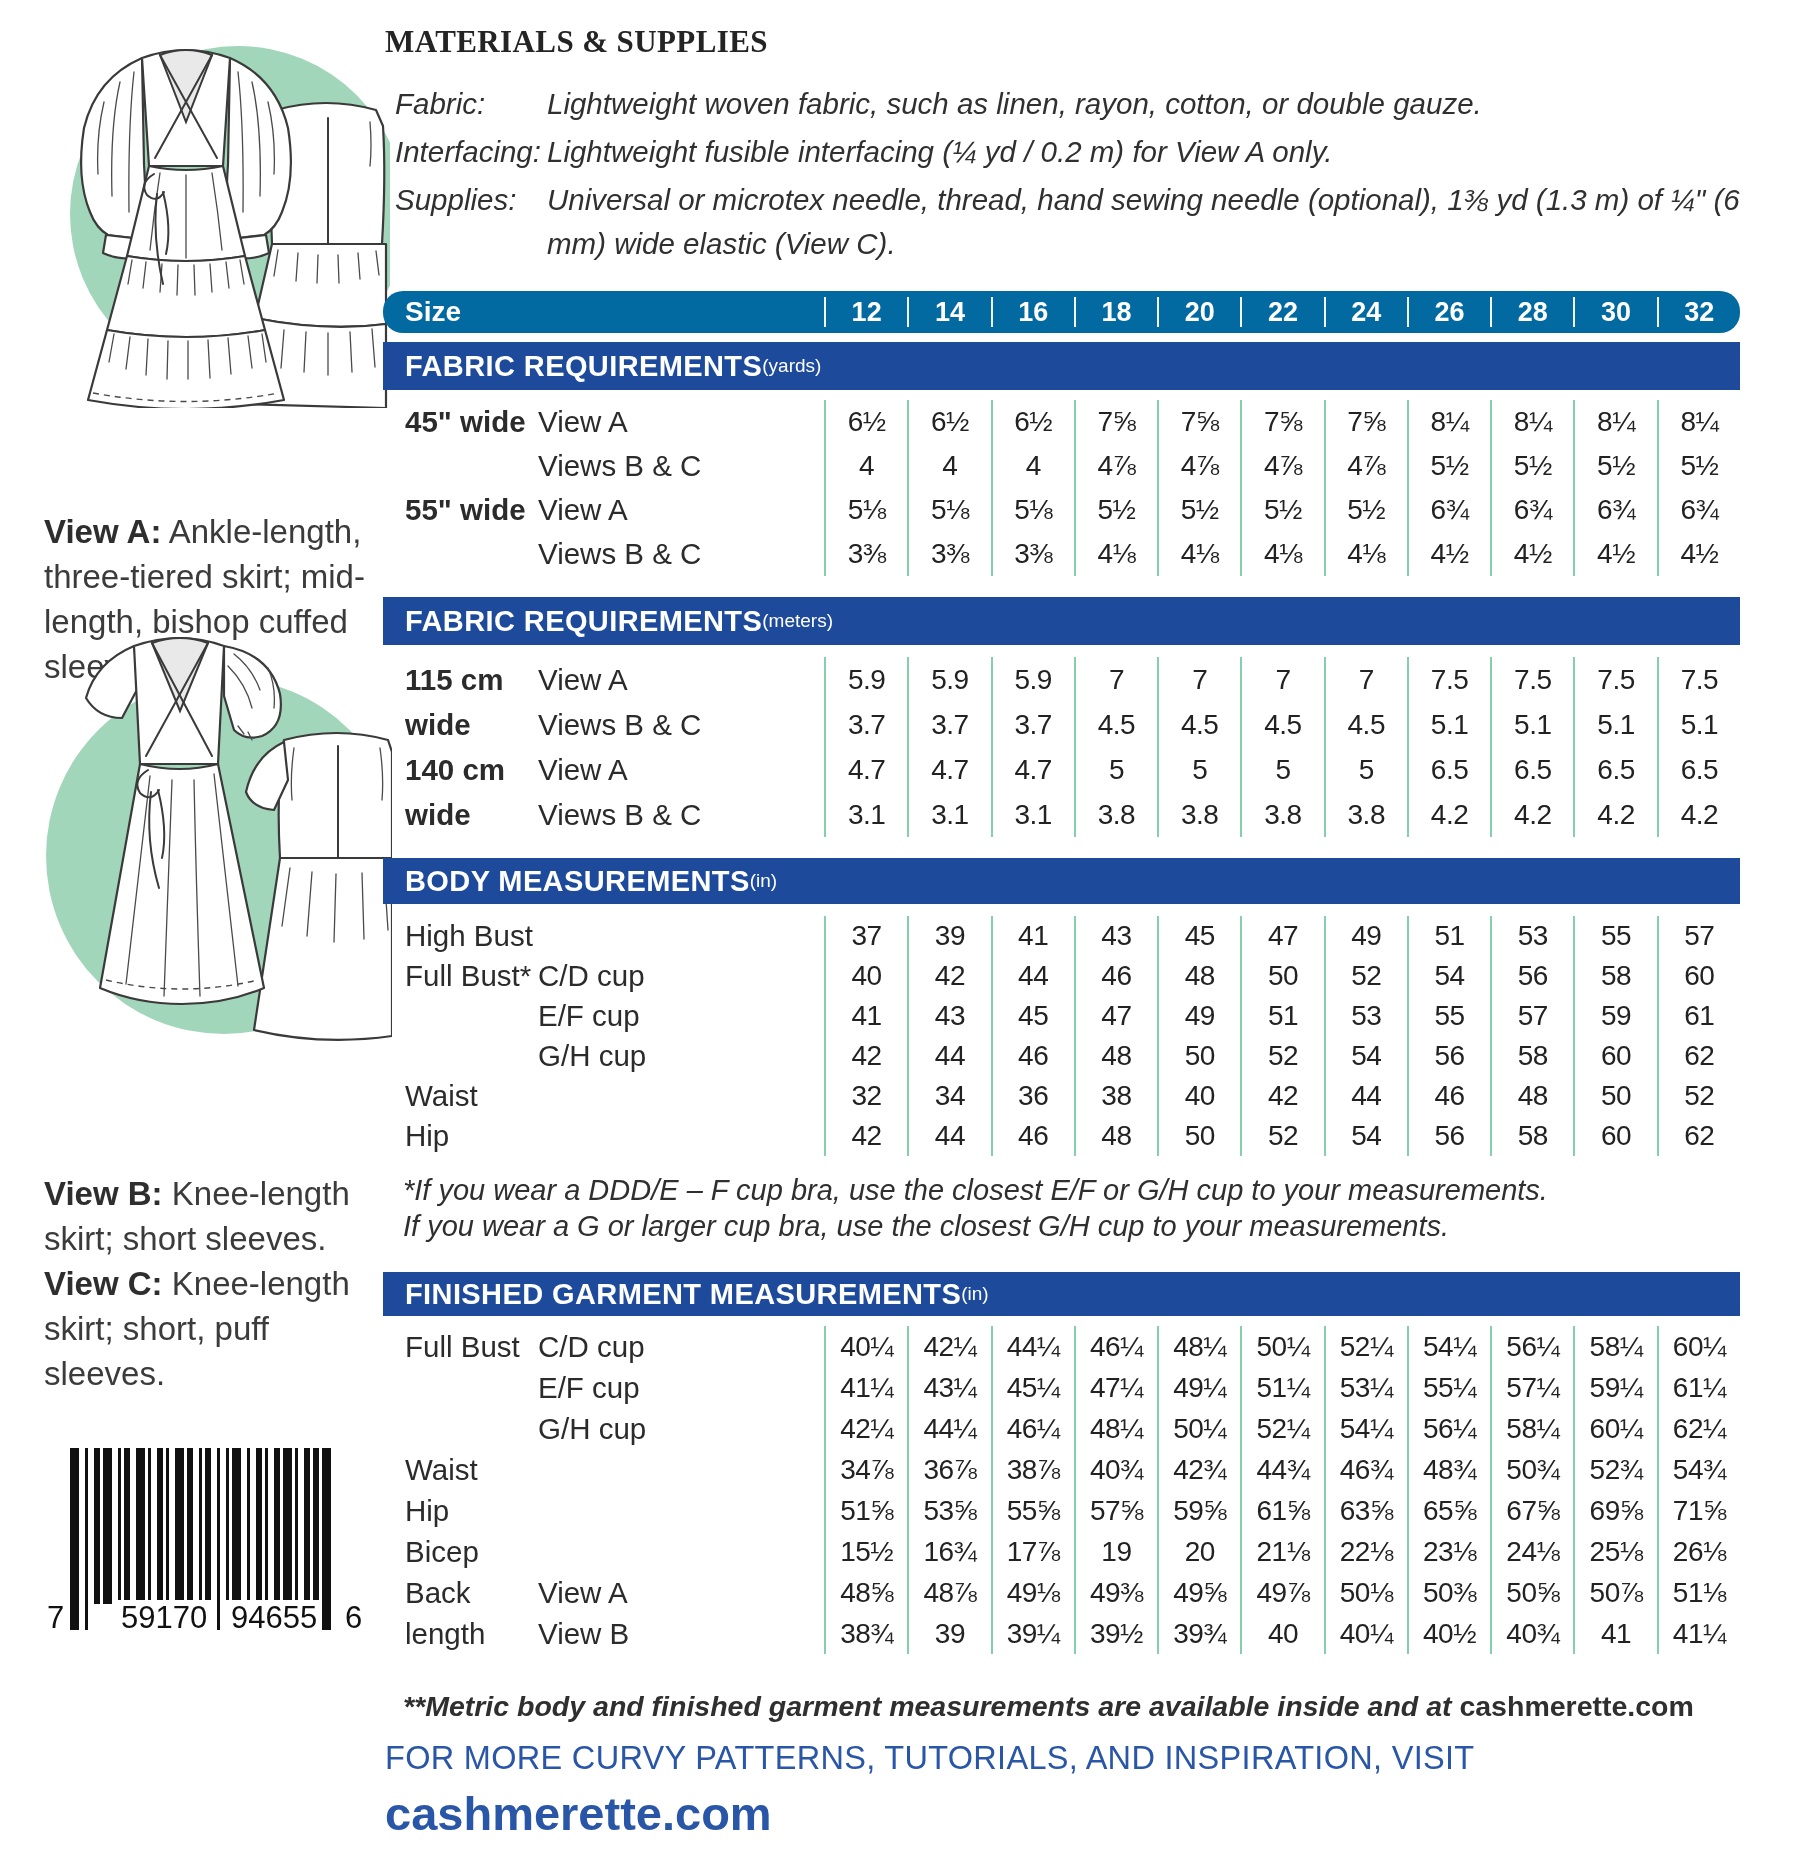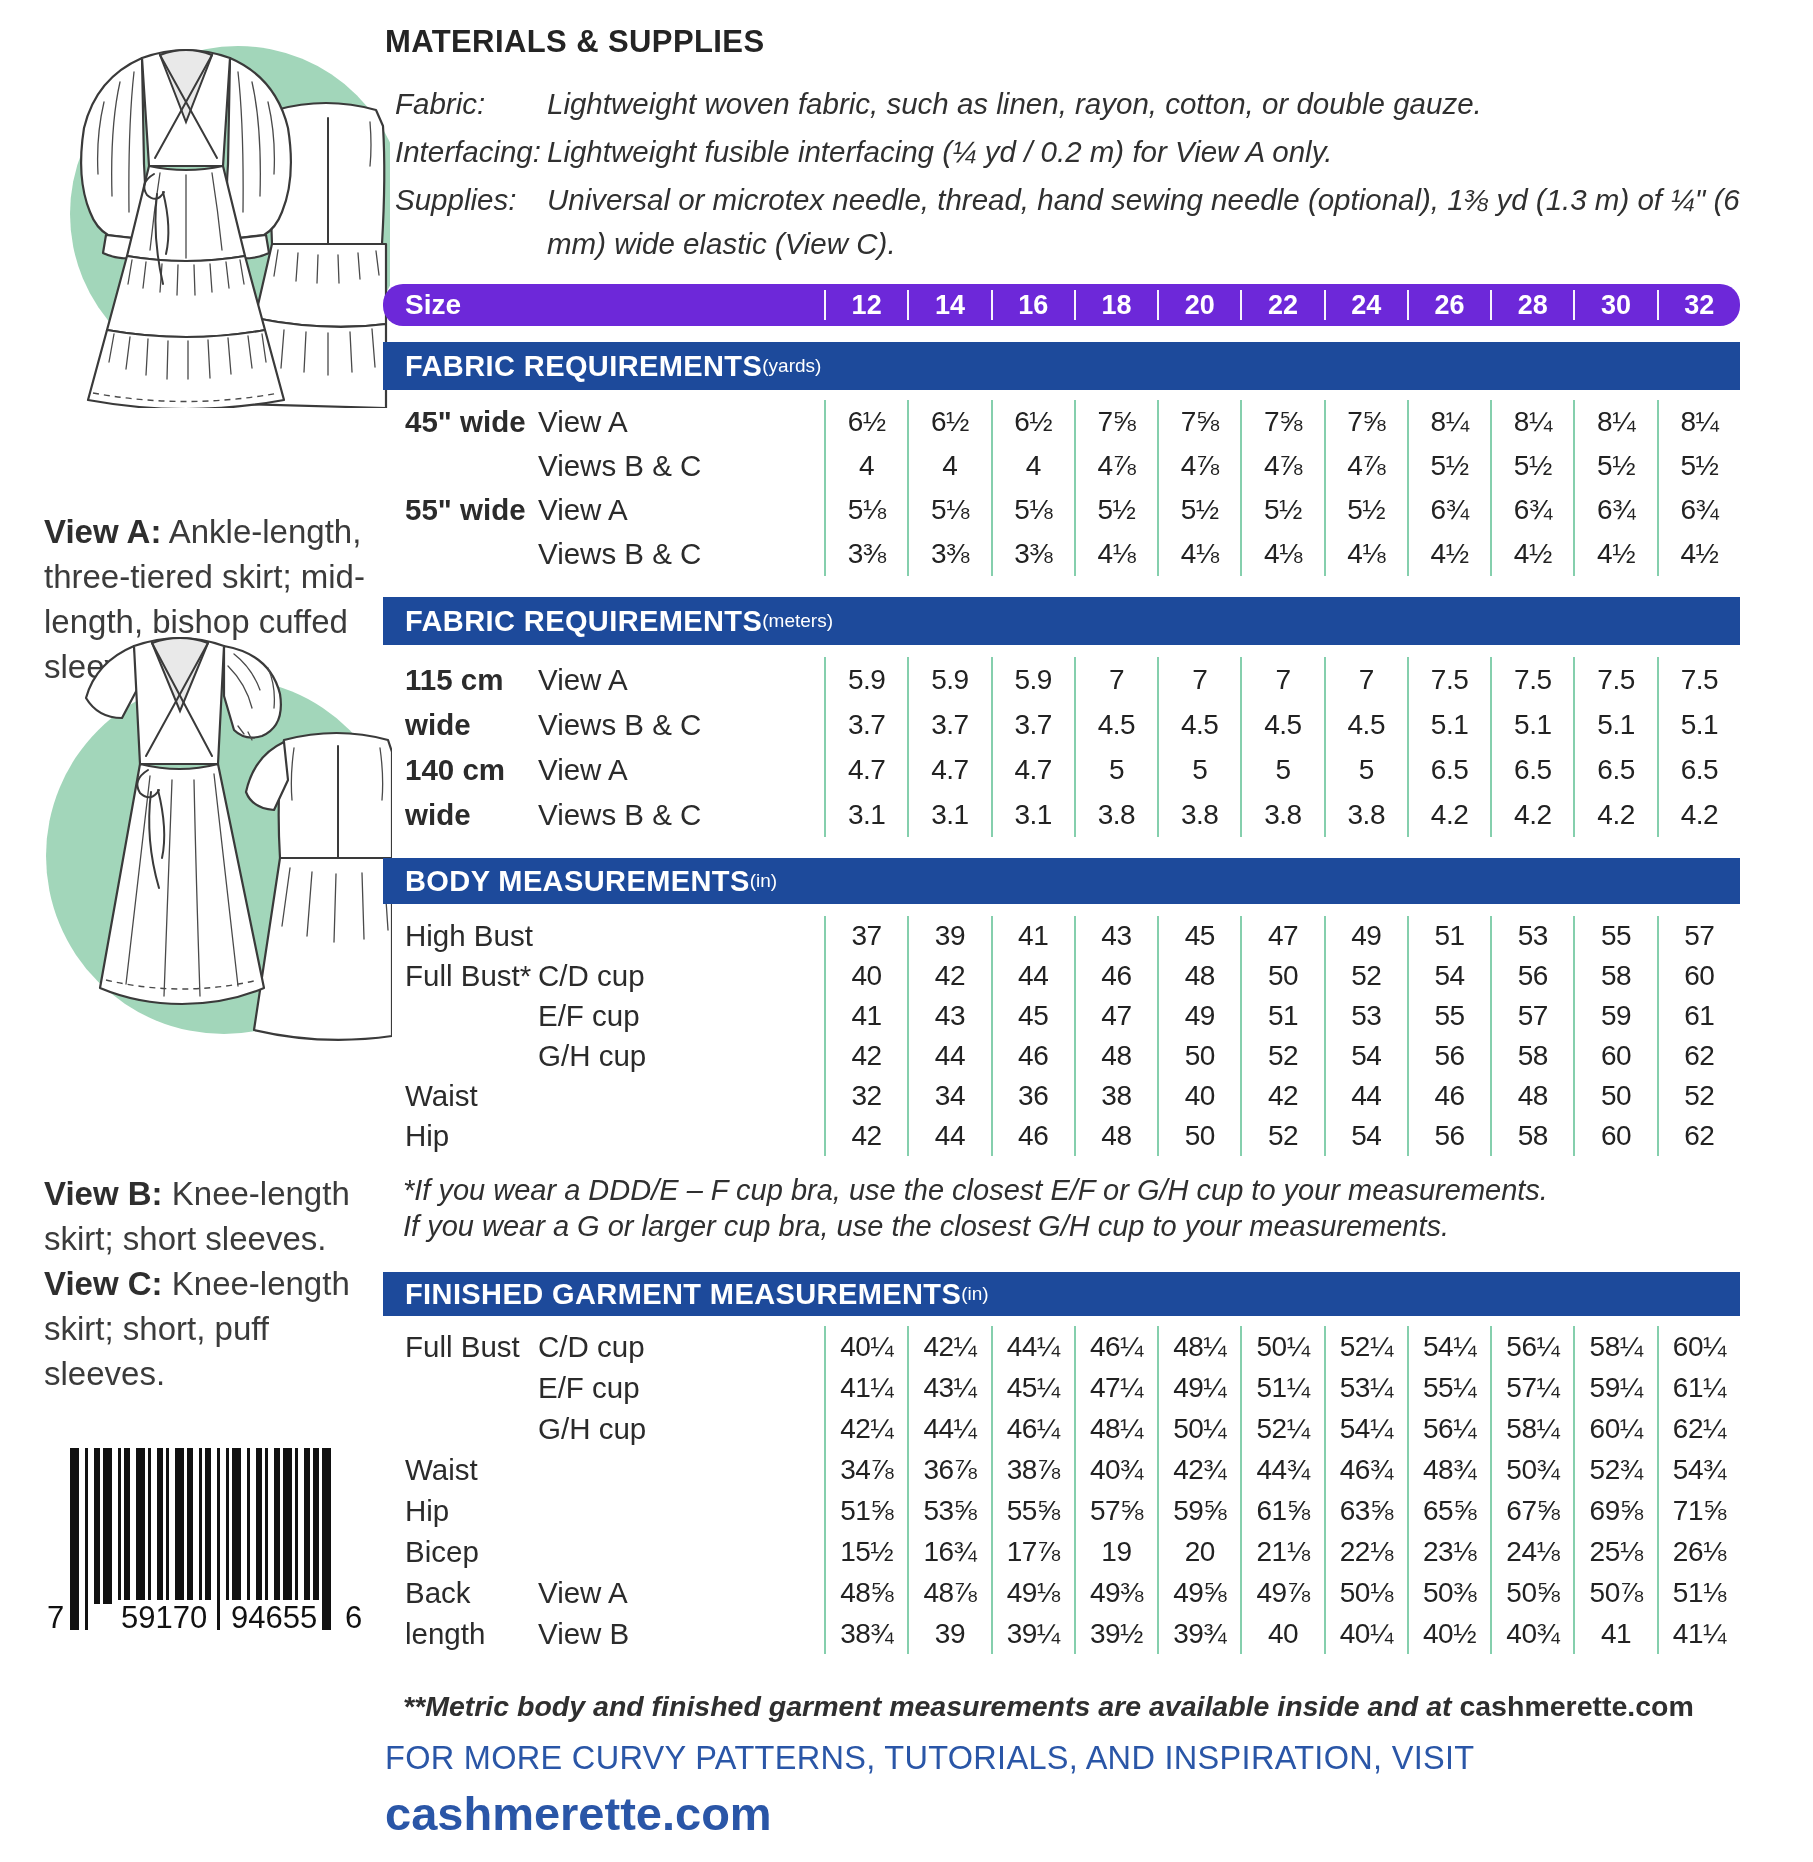--- a/index.html
+++ b/index.html
@@ -19,29 +19,29 @@
   .barcode{position:absolute;left:48px;top:1448px;width:320px;height:200px;}
   .barcode svg{position:absolute;left:16px;top:0;}
   .bc-digit{position:absolute;top:152px;font-size:31px;color:#111;background:#fff;padding:0 5px;}
   .bc-d0{left:-6px;}
   .bc-d1{left:68px;}
   .bc-d2{left:178px;}
   .bc-d3{left:292px;}
 
   
   .right-col{position:absolute;left:383px;top:0;width:1357px;height:100%;}
-  .mat-title{position:absolute;top:24px;left:2px;font-size:31px;font-weight:bold;letter-spacing:.4px;color:#242424;}
+  .mat-title{position:absolute;top:24px;left:2px;font-size:31px;font-weight:bold;letter-spacing:.4px;color:#242424;font-family:Liberation Serif, serif;}
   .mat-rows{position:absolute;top:82px;left:12px;width:1355px;font-style:italic;}
   .mat-row{display:grid;grid-template-columns:152px 1fr;font-size:29.5px;line-height:44px;color:#303030;margin-bottom:4px;}
 
   .band{position:absolute;left:0;width:1357px;background:#1d4a9b;color:#fff;display:flex;align-items:center;padding-left:22px;box-sizing:border-box;}
   .band-title{font-weight:bold;font-size:29px;letter-spacing:.4px;}
   .band-sub{font-size:19px;font-weight:normal;}
 
-  .size-band{position:absolute;top:284px;left:0;width:1357px;height:42px;background:#6d28d9;display:grid;grid-template-columns:441px repeat(11,1fr);align-items:center;border-radius:20px;}
+  .size-band{position:absolute;top:291px;left:0;width:1357px;height:42px;background:#0369a1;display:grid;grid-template-columns:441px repeat(11,1fr);align-items:center;border-radius:20px;}
   .size-label{padding-left:22px;color:#fff;font-weight:bold;font-size:28px;}
   .size-cols{display:contents;}
   .size-cell{display:flex;align-items:center;justify-content:center;height:30px;border-left:2px solid rgba(255,255,255,.95);color:#fff;font-weight:bold;font-size:27px;}
 
   #band-yards{top:342px;height:48px;}
   #band-meters{top:597px;height:48px;}
   #band-body{top:858px;height:46px;}
   #band-fin{top:1272px;height:44px;}
 
   .trows{position:absolute;left:0;width:1357px;}

